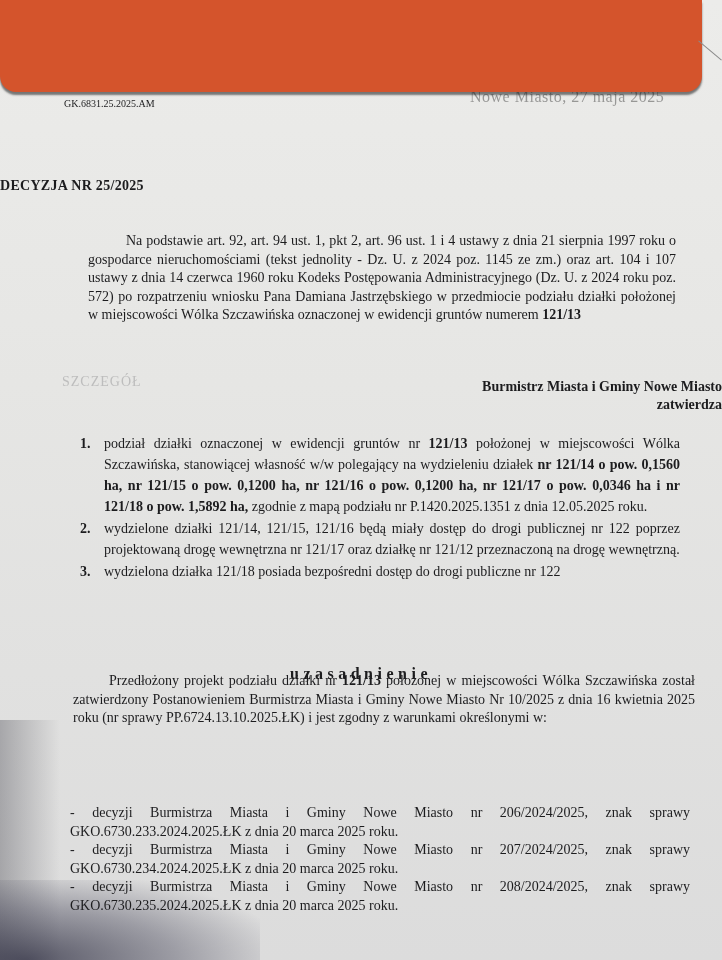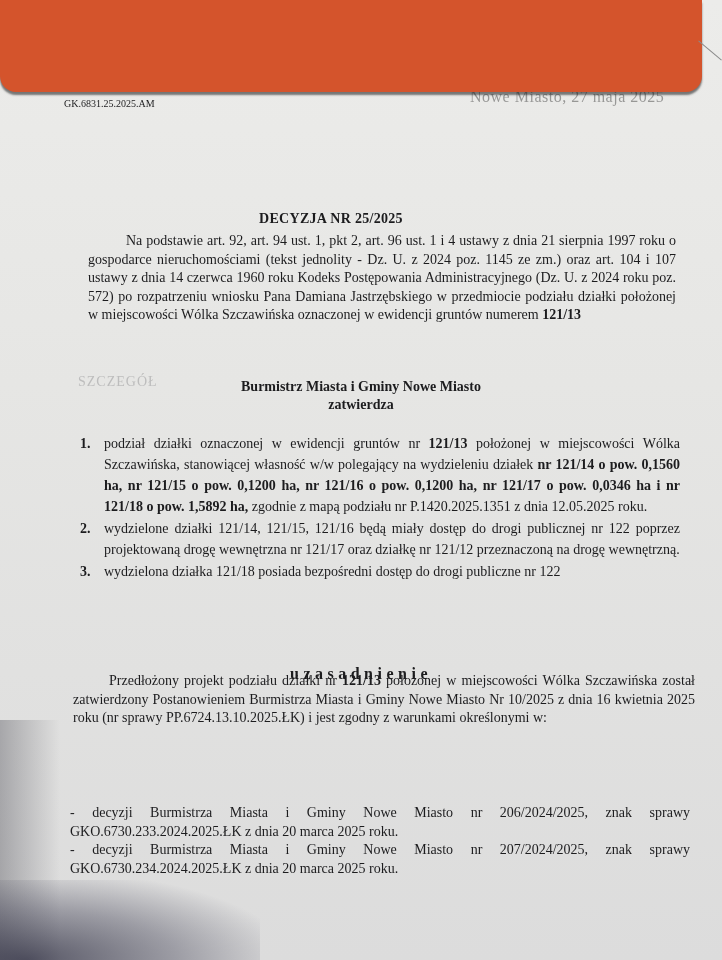--- a/index.html
+++ b/index.html
@@ -32,30 +32,30 @@
       background: #8a8a8a; transform: rotate(40deg);
     }
     .hidden-date {
       position: absolute; left: 470px; top: 88px; font-size: 16px; color: #333;
       opacity: 0.45; letter-spacing: 0.5px; font-family: Liberation Serif, serif;
     }
     .ref {
       position: absolute; left: 64px; top: 98px; font-size: 10px;
     }
     .title {
-      position: absolute; left: 0; width: 662px; top: 178px; text-align: center;
-      font-weight: bold; font-size: 14px; letter-spacing: 0.3px; margin-top: 33px;
+      position: absolute; left: 0; width: 662px; top: 178px; text-align: left;
+      font-weight: bold; font-size: 14px; letter-spacing: 0.3px;
     }
     .para {
       position: absolute; left: 88px; width: 588px; font-size: 14px; line-height: 18.6px;
       text-align: justify;
     }
     .p-intro { top: 232px; text-indent: 38px; }
     .authority {
-      position: absolute; left: 0; width: 722px; top: 378px; text-align: center;
+      position: absolute; left: 0; width: 722px; top: 378px; text-align: right;
       font-weight: bold; font-size: 14px; line-height: 18px;
     }
     .list {
       position: absolute; left: 80px; width: 600px; top: 433px; font-size: 14px;
       line-height: 21px; margin: 0; padding: 0; list-style: none;
     }
     .list li { display: flex; margin-bottom: 1px; }
     .list .num { width: 24px; flex: 0 0 24px; font-weight: bold; }
     .list .txt { flex: 1; text-align: justify; }
     .ghost {
@@ -83,21 +83,21 @@
 <div class="hidden-date">Nowe Miasto, 27 maja 2025</div>
 <div class="folder"></div>
 <div class="folder-edge-line"></div>
 
 <div class="ref">GK.6831.25.2025.AM</div>
 
 <div class="title">DECYZJA  NR 25/2025</div>
 
 <div class="para p-intro"><span>Na podstawie art. 92, art. 94 ust. 1, pkt 2, art. 96 ust. 1 i 4 ustawy z dnia 21 sierpnia 1997 roku o gospodarce nieruchomościami (tekst jednolity - Dz. U. z 2024 poz. 1145 ze zm.) oraz art. 104 i 107 ustawy z dnia 14 czerwca 1960 roku Kodeks Postępowania Administracyjnego (Dz. U. z 2024 roku poz. 572) po rozpatrzeniu wniosku Pana Damiana Jastrzębskiego w przedmiocie podziału działki położonej w miejscowości Wólka Szczawińska oznaczonej w ewidencji gruntów numerem </span><b>121/13</b></div>
 
-<div class="ghost" style="left:78px;top:374px;">SZCZEGÓŁ</div>
+<div class="ghost" style="left:62px;top:374px;">SZCZEGÓŁ</div>
 
 <div class="authority">
   <div>Burmistrz Miasta i Gminy Nowe Miasto</div>
   <div>zatwierdza</div>
 </div>
 
 <ol class="list">
   <li>
     <span class="num">1.</span>
     <span class="txt"><span>podział działki oznaczonej w ewidencji gruntów nr </span><b>121/13</b><span> położonej w miejscowości Wólka Szczawińska, stanowiącej własność w/w polegający na wydzieleniu działek </span><b>nr 121/14  o pow. 0,1560 ha, nr 121/15 o pow. 0,1200 ha, nr 121/16 o pow. 0,1200 ha, nr 121/17 o pow. 0,0346 ha i nr 121/18 o pow. 1,5892 ha,</b><span> zgodnie z mapą podziału nr  P.1420.2025.1351 z dnia 12.05.2025 roku.</span></span>
@@ -112,13 +112,14 @@
   </li>
 </ol>
 
 <div class="section-heading">uzasadnienie</div>
 
 <div class="para p-just"><span>Przedłożony projekt podziału działki nr </span><b>121/13</b><span> położonej w miejscowości Wólka Szczawińska został zatwierdzony Postanowieniem Burmistrza Miasta i Gminy Nowe Miasto Nr 10/2025 z dnia 16 kwietnia 2025 roku (nr sprawy PP.6724.13.10.2025.ŁK) i jest zgodny z warunkami określonymi w:</span></div>
 
 <ul class="refs">
   <li>- decyzji Burmistrza Miasta i Gminy Nowe Miasto nr 206/2024/2025, znak sprawy GKO.6730.233.2024.2025.ŁK z dnia 20 marca 2025 roku.</li>
   <li>- decyzji Burmistrza Miasta i Gminy Nowe Miasto nr 207/2024/2025, znak sprawy GKO.6730.234.2024.2025.ŁK z dnia 20 marca 2025 roku.</li>
+  <li>- decyzji Burmistrza Miasta i Gminy Nowe Miasto nr 208/2024/2025, znak sprawy GKO.6730.235.2024.2025.ŁK z dnia 20 marca 2025 roku.</li>
 </ul>
 
 </body></html>

